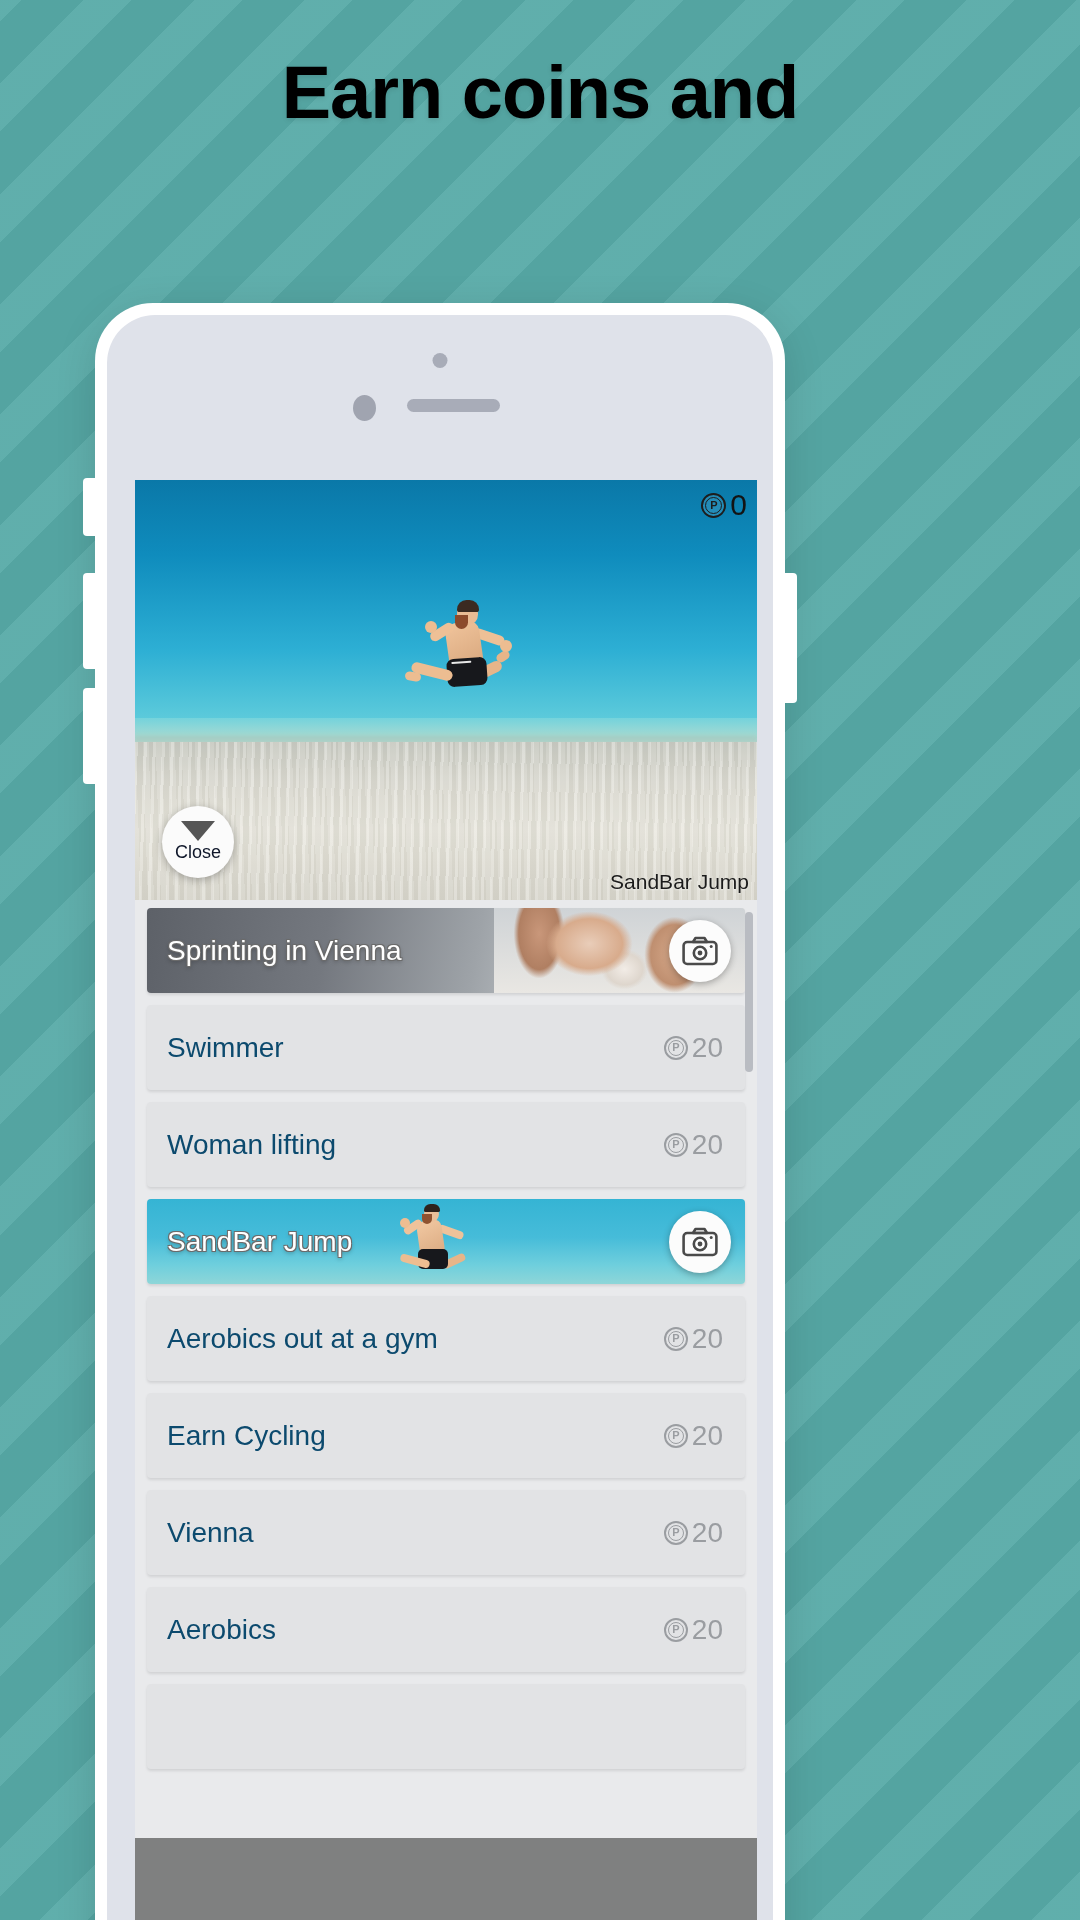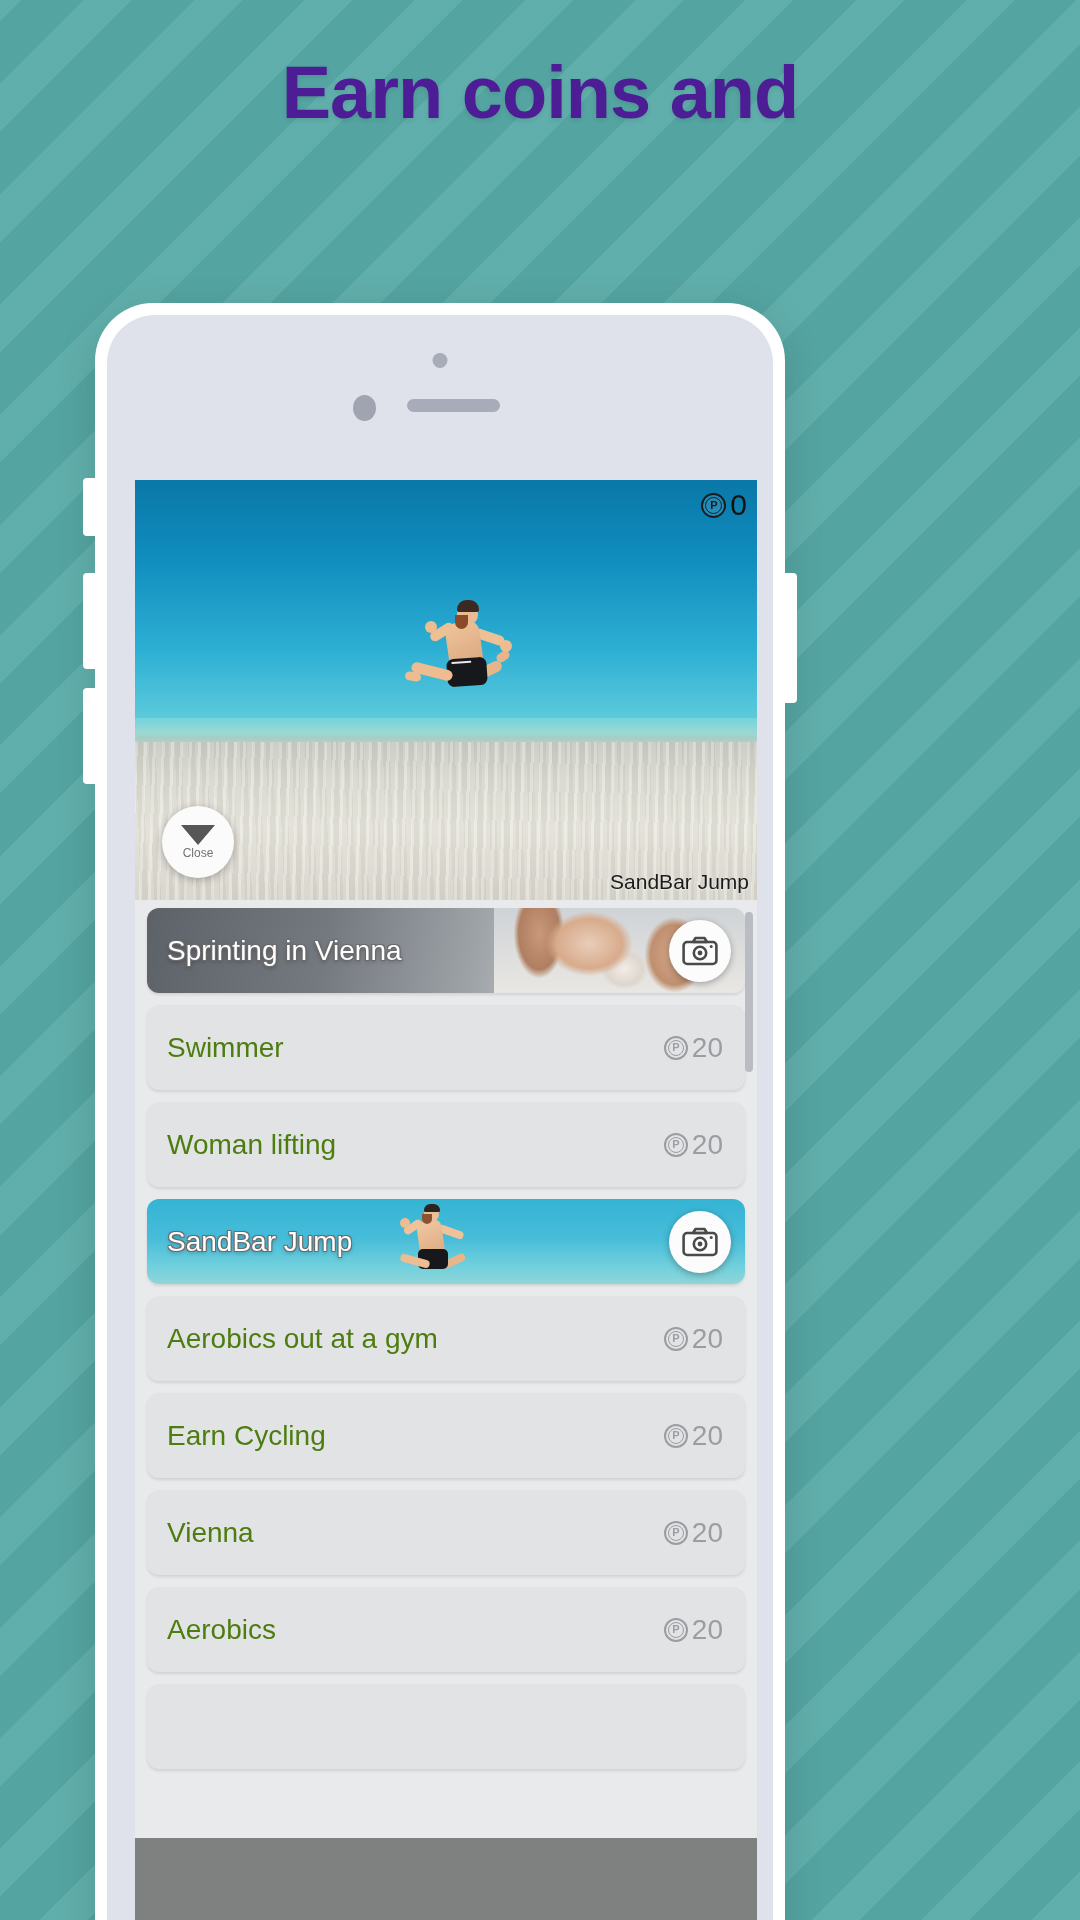--- a/index.html
+++ b/index.html
@@ -27,21 +27,21 @@
       rgba(0,0,0,0.035) 78px
     );
     pointer-events:none;
   }
 
   
   #headline {
     position:absolute;
     top:46px; left:0; right:0;
     text-align:center;
-    color:#4c1d95;
+    color:#000000;
     font-weight:bold;
     font-size:74px;
     line-height:94px;
     letter-spacing:-1px;
     text-shadow:0 2px 5px rgba(0,0,0,0.10);
     z-index:5;
   }
   #headline .hl-line { display:block; }
 
   
@@ -191,21 +191,21 @@
     display:flex; flex-direction:column; align-items:center; justify-content:center;
     gap:1px;
     z-index:5; cursor:pointer;
   }
   #close-tri {
     width:0; height:0;
     border-left:17px solid transparent;
     border-right:17px solid transparent;
     border-top:20px solid #565656;
   }
-  #close-label { font-size:12px; color:#737373; }
+  #close-label { font-size:18px; color:#0f172a; }
 
   
   #hero-caption {
     position:absolute; right:8px; bottom:6px;
     font-size:21px; color:#1b1b1b;
     z-index:4;
     text-shadow:0 1px 2px rgba(255,255,255,0.55);
   }
 
   
@@ -218,33 +218,33 @@
   }
   #list {
     position:relative;
     width:598px;
     margin-left:12px;
   }
   .row {
     position:relative;
     height:85px;
     margin-bottom:12px;
-    border-radius:12px;
+    border-radius:4px;
     background:#e2e3e5;
     box-shadow:0 2px 3px rgba(0,0,0,0.10);
     display:flex; align-items:center;
     overflow:hidden;
     cursor:pointer;
   }
   .row.locked { background:#e2e3e5; }
   .row .row-label {
     position:relative; z-index:3;
     margin-left:20px;
     font-size:28px;
-    color:#4d7c0f;
+    color:#0c4a6e;
   }
   .row.unlocked .row-label {
     color:#ffffff;
     text-shadow:
       -1px -1px 0 #6b6b6b, 1px -1px 0 #6b6b6b,
       -1px  1px 0 #6b6b6b, 1px  1px 0 #6b6b6b,
        0 2px 4px rgba(0,0,0,0.35);
   }
   .row .price {
     position:absolute; right:22px; top:50%;

